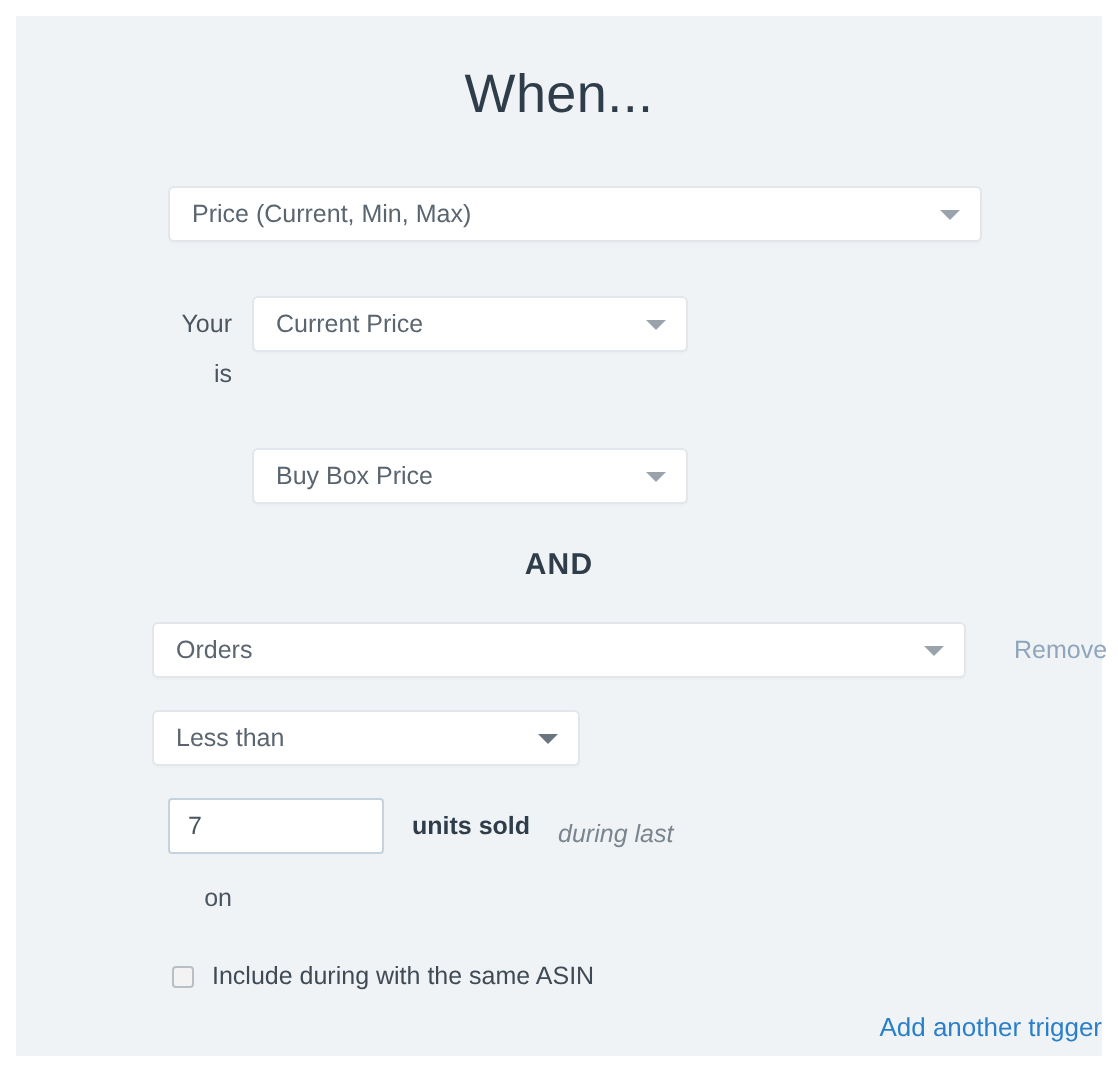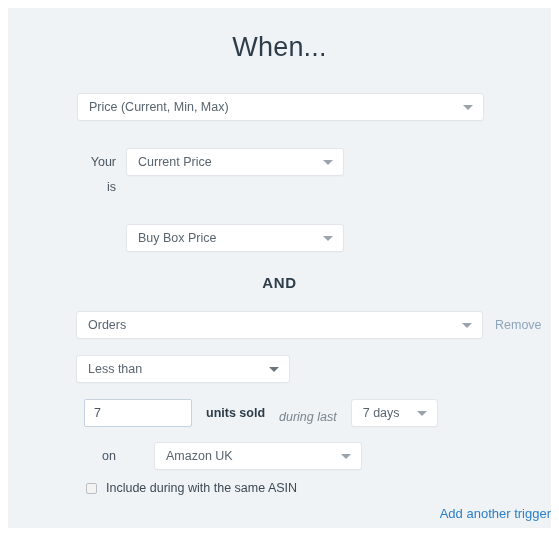--- a/index.html
+++ b/index.html
@@ -86,21 +86,21 @@
     font-size: 12.5px;
     color: #4a5560;
     text-align: right;
     width: 38px;
     margin-right: 10px;
   }
 
   .remove-link {
     font-size: 12.5px;
     color: #8fa5bb;
-    margin-left: 12px;
+    margin-left: 24px;
     cursor: pointer;
   }
 
   .num-input {
     box-sizing: border-box;
     width: 108px;
     height: 28px;
     border: 1px solid #c6d2dd;
     border-radius: 2px;
     background: #ffffff;
@@ -158,21 +158,21 @@
     cursor: pointer;
   }
 </style>
 </head>
 <body>
 
 <div class="panel">
 
   <h1 class="title">When...</h1>
 
-  <div class="row" style="left:69px; top:85px; width:415px;">
+  <div class="row" style="left:76px; top:85px; width:415px;">
     <div class="sel" style="width:407px;">
       <span>Price (Current, Min, Max)</span>
       <span class="caret"></span>
     </div>
   </div>
 
   <div class="row" style="left:70px; top:140px;">
     <span class="side-label">Your</span>
     <div class="sel" style="width:218px;">
       <span>Current Price</span>
@@ -208,32 +208,24 @@
     <div class="sel dark-caret" style="width:214px;">
       <span>Less than</span>
       <span class="caret"></span>
     </div>
   </div>
 
   <div class="row" style="left:76px; top:391px;">
     <input class="num-input" type="text" value="7" style="">
     <span class="units-bold">units sold</span>
     <span class="during-italic">during last</span>
-    <div class="sel" style="width:87px; margin-left:14px;">
-      <span>7 days</span>
-      <span class="caret"></span>
-    </div>
   </div>
 
   <div class="row" style="left:70px; top:434px;gap:28px;">
     <span class="side-label">on</span>
-    <div class="sel" style="width:208px;">
-      <span>Amazon UK</span>
-      <span class="caret"></span>
-    </div>
   </div>
 
   <div class="checkbox-row">
     <span class="cbox"></span>
     <span class="cbox-label">Include during with the same ASIN</span>
   </div>
 
   <div class="add-trigger">Add another trigger</div>
 
 </div>

